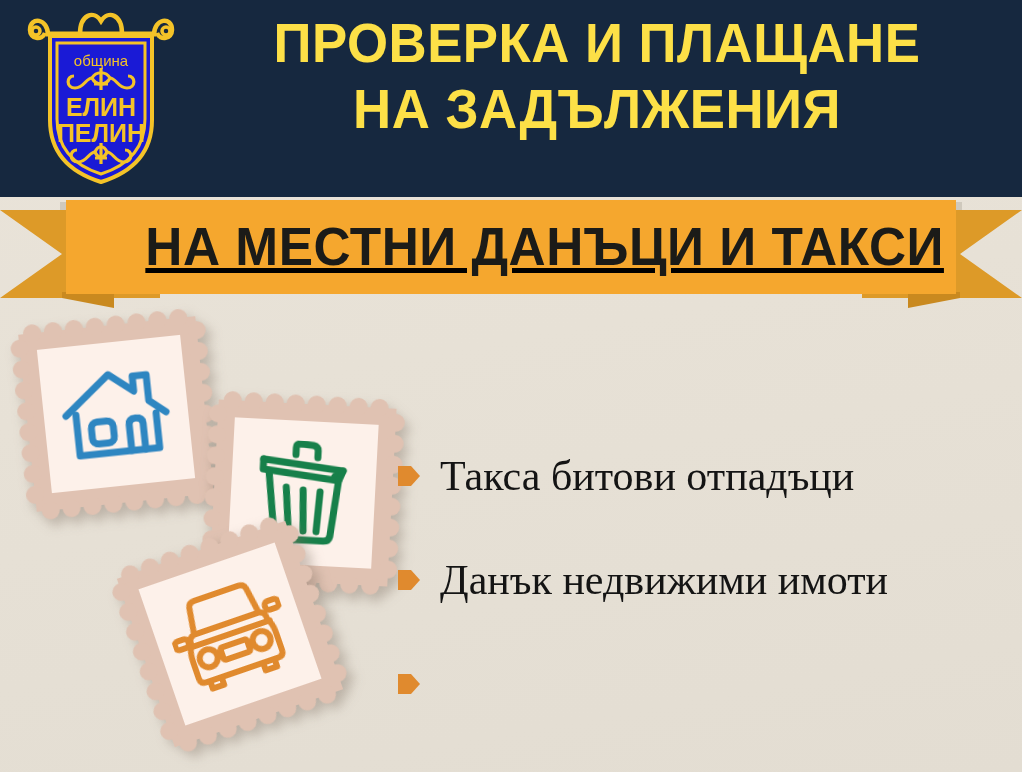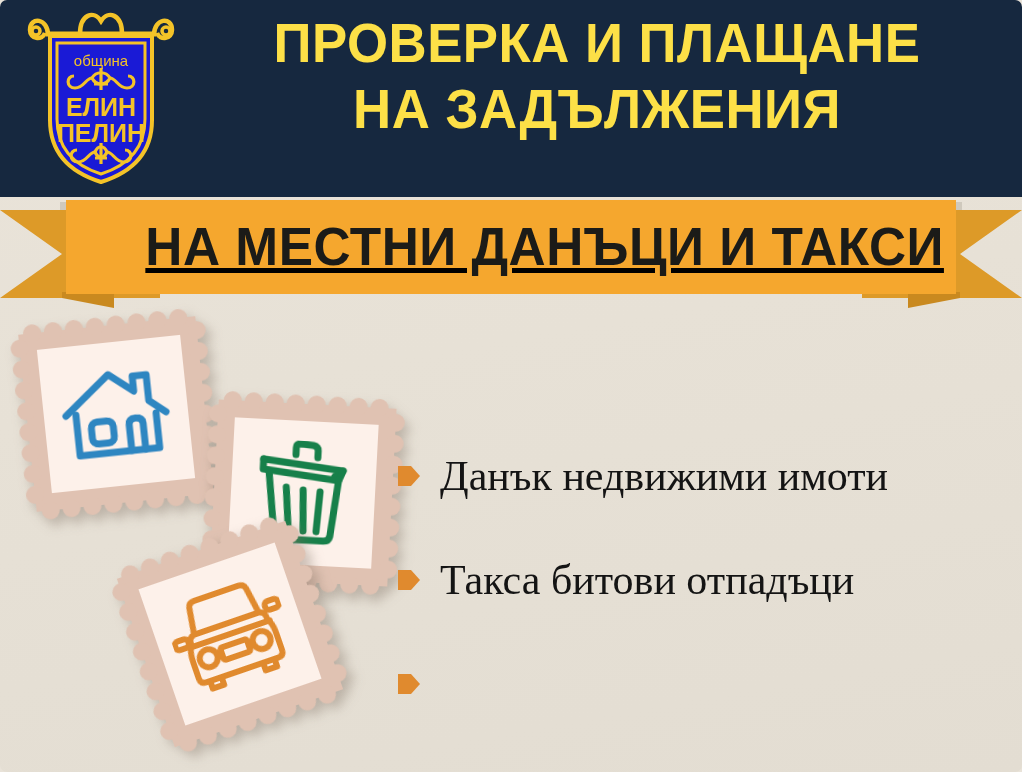--- a/index.html
+++ b/index.html
@@ -13,21 +13,20 @@
     overflow: hidden;
     font-family: "Liberation Sans", sans-serif;
     background: #e9e3d9;
   }
   .poster {
     position: relative;
     width: 1022px;
     height: 772px;
     background: linear-gradient(170deg, #eae4da 0%, #e7e1d6 45%, #e3ddd2 100%);
     overflow: hidden;
-    border-radius: 7px;
   }
 
   
   .header {
     position: absolute;
     left: 0;
     top: 0;
     width: 1022px;
     height: 197px;
     background: #16283f;
@@ -441,28 +440,28 @@
       </svg>
     </div>
   </div>
 
   <div class="list">
 
     <div class="list-item">
       <svg class="bullet" viewBox="0 0 22 24">
         <path d="M0 2 L13 2 L22 12 L13 22 L0 22 Z" fill="#e08a2e"></path>
       </svg>
-      <span class="item-label">Данък недвижими имоти</span>
+      <span class="item-label">Такса битови отпадъци</span>
     </div>
 
     <div class="list-item">
       <svg class="bullet" viewBox="0 0 22 24">
         <path d="M0 2 L13 2 L22 12 L13 22 L0 22 Z" fill="#e08a2e"></path>
       </svg>
-      <span class="item-label">Такса битови отпадъци</span>
+      <span class="item-label">Данък недвижими имоти</span>
     </div>
 
     <div class="list-item">
       <svg class="bullet" viewBox="0 0 22 24">
         <path d="M0 2 L13 2 L22 12 L13 22 L0 22 Z" fill="#e08a2e"></path>
       </svg>
     </div>
 
   </div>
 

